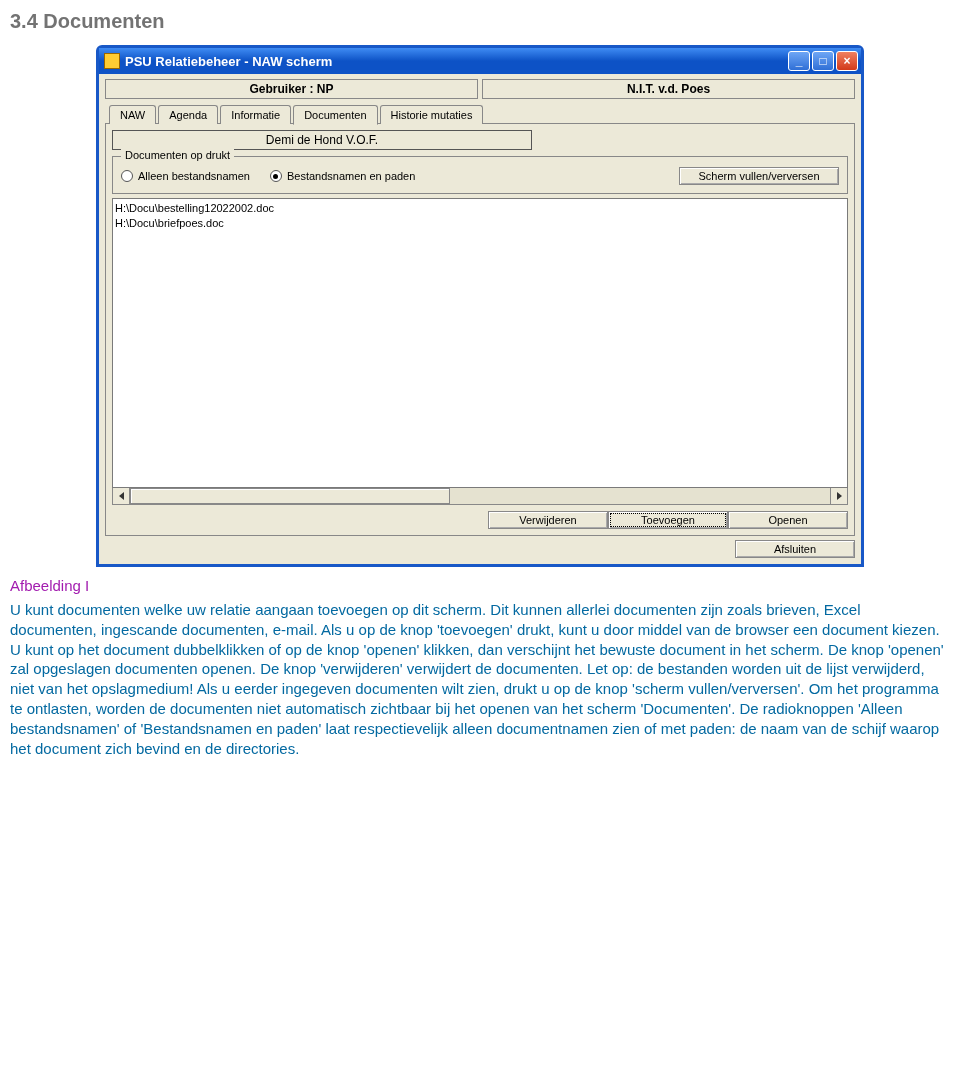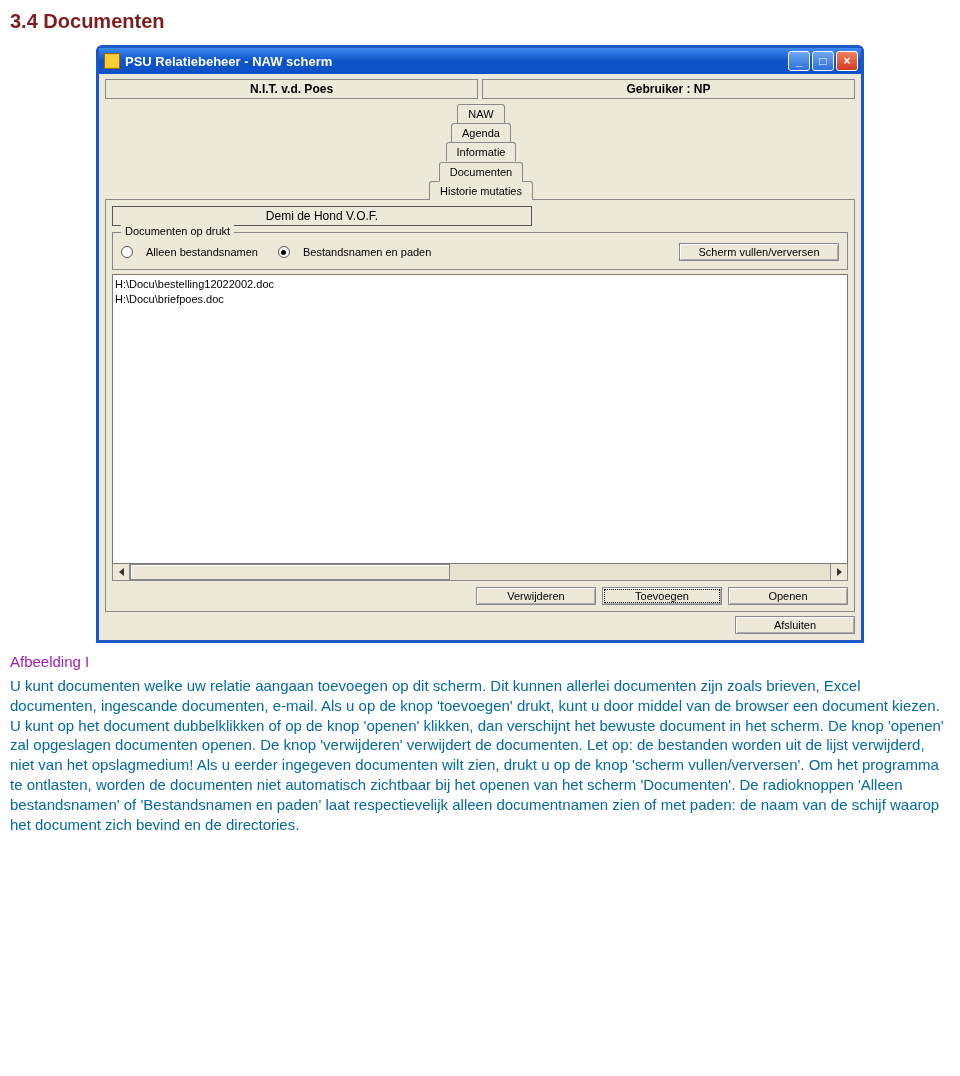--- a/index.html
+++ b/index.html
@@ -7,21 +7,21 @@
     margin: 0;
     font-family: Arial, sans-serif;
     font-size: 15px;
     background: #fff;
     color: #000;
     width: 960px;
   }
   .doc-page { padding: 8px 10px 20px 10px; }
   .section-heading {
     font-weight: bold;
-    color: #7f1d1d;
+    color: #737373;
     font-size: 20px;
     margin: 2px 0 12px 0;
   }
   .caption {
     color: #a21caf;
     font-size: 15px;
     margin: 10px 0 6px 0;
   }
   .body-text {
     font-size: 15px;
@@ -80,26 +80,25 @@
     background:#ece9d8;
     border:1px solid #888;
     padding:2px 6px;
     text-align:center;
     font-weight:bold;
     font-size:12px;
   }
   
   .tabstrip {
     display:flex;
-    align-items:center;
+    align-items:flex-end;
     padding-left:4px;
     position: relative;
     top:1px;
     z-index:2;
-    flex-direction:column;
   }
   .tab {
     padding:3px 10px 3px 10px;
     border:1px solid #888;
     border-bottom:none;
     background:#ece9d8;
     margin-right:2px;
     border-radius:3px 3px 0 0;
     font-size:11px;
     position: relative;
@@ -142,21 +141,21 @@
     font-size:11px;
   }
   .group-inner {
     display:flex;
     align-items:center;
     gap:20px;
   }
   .radio-item {
     display:flex;
     align-items:center;
-    gap:13px;
+    gap:5px;
     font-size:11px;
   }
   .radio {
     width:12px; height:12px;
     border:1px solid #555;
     border-radius:50%;
     background:#fff;
     display:flex;
     align-items:center;
     justify-content:center;
@@ -210,21 +209,20 @@
     position:absolute; left:0; top:0; bottom:0; width:320px;
     background:#ece9d8;
     border:1px solid #888;
     box-shadow: inset 1px 1px 0 #fff;
   }
   .triangle-l { width:0;height:0;border-top:4px solid transparent;border-bottom:4px solid transparent;border-right:5px solid #333;}
   .triangle-r { width:0;height:0;border-top:4px solid transparent;border-bottom:4px solid transparent;border-left:5px solid #333;}
   .btn-row {
     display:flex;
     justify-content:flex-end;
-    gap:6px;
     margin-top:6px;
   }
   .btn-row .btn { min-width:120px; }
   .close-row {
     display:flex;
     justify-content:flex-end;
     margin-top:4px;
   }
   .close-row .btn { min-width:120px; }
 </style>
@@ -246,22 +244,22 @@
       <div class="tb-btn max">
           <span class="tb-inner">□</span>
         </div>
       <div class="tb-btn close">
           <span class="tb-inner">×</span>
         </div>
     </div>
 
     <div class="win-body">
       <div class="header-bar">
+        <div class="header-cell">Gebruiker : NP</div>
         <div class="header-cell">N.I.T. v.d. Poes</div>
-        <div class="header-cell">Gebruiker : NP</div>
       </div>
 
       <div class="tabstrip">
         <div class="tab">NAW</div>
         <div class="tab">Agenda</div>
         <div class="tab">Informatie</div>
         <div class="tab active">Documenten</div>
         <div class="tab">Historie mutaties</div>
       </div>
 

